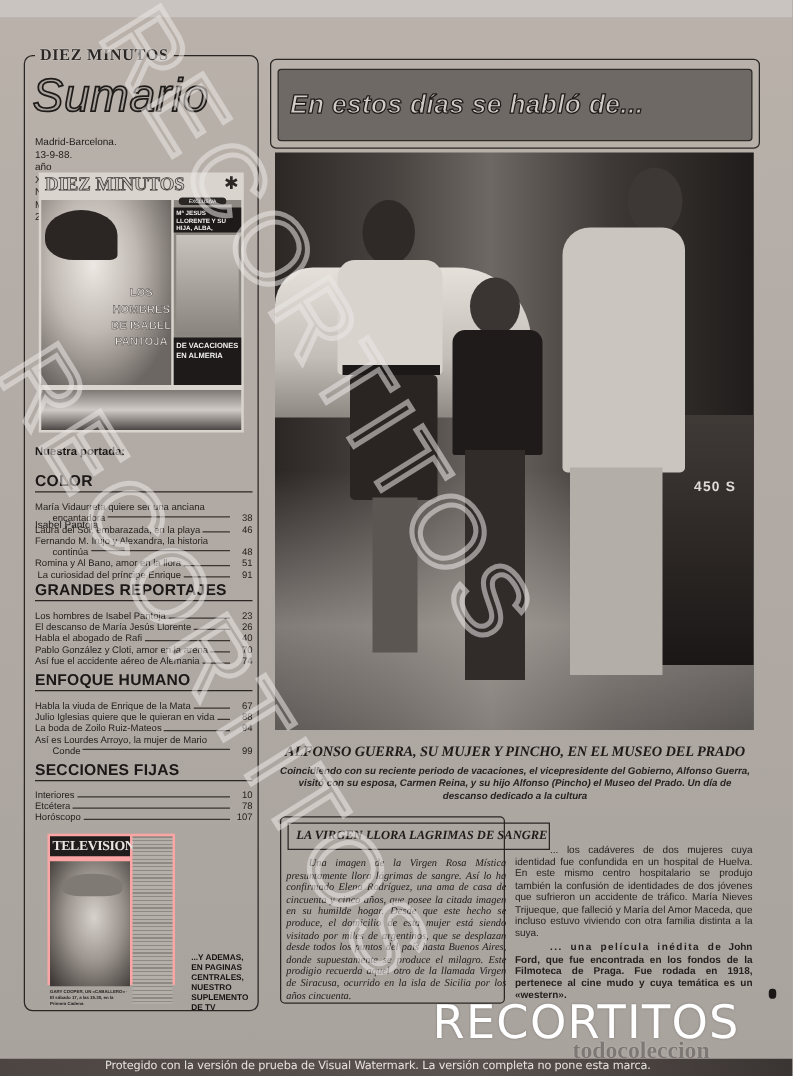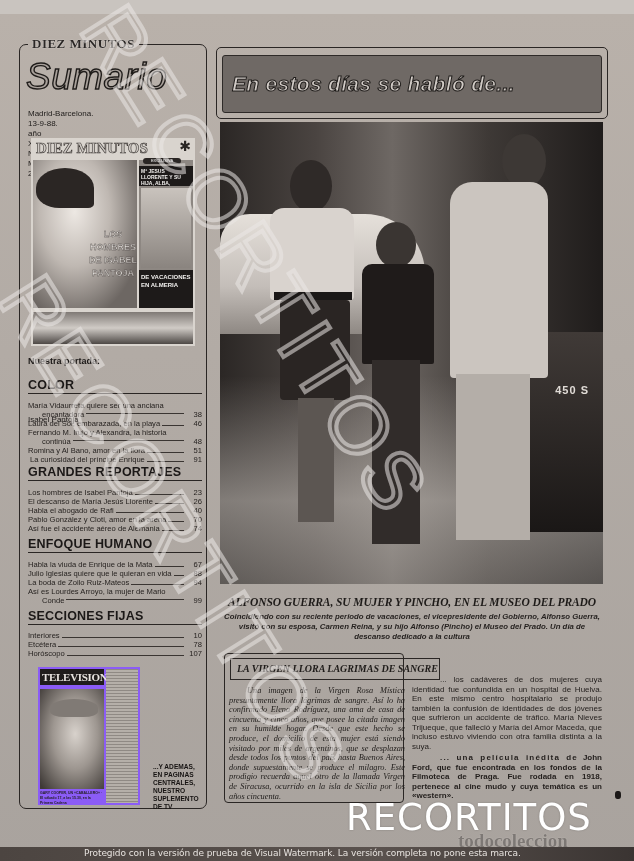--- a/index.html
+++ b/index.html
@@ -119,22 +119,22 @@
   .toc-item .t { flex: 0 1 auto; }
   .toc-item .dots {
     flex: 1 1 auto; border-bottom: 0.8px solid #3a3532; margin: 0 2px 2px 2px; min-width: 8px;
   }
   .toc-item .p { flex: 0 0 16px; text-align: right; }
   .toc-item.two-line { display: block; position: relative; }
   .toc-item.two-line .l2 { display: flex; align-items: center; padding-left: 14px; }
   .toc-item.indent { padding-left: 2px; }
 
   .tv-thumb {
-    position: absolute; left: 38px; top: 667px; width: 102px; height: 138px;
-    background: #8b5cf6;
+    position: absolute; left: 38px; top: 667px; width: 102px; height: 121px;
+    background: #fca5a5;
   }
   .tv-masthead {
     position: absolute; left: 2px; top: 2px; width: 64px; height: 16px;
     background: #201d1c; color: #e8e4e0;
     font-family: "Liberation Serif", serif; font-weight: bold; font-size: 11px;
     line-height: 16px; padding-left: 2px; letter-spacing: -0.3px;
   }
   .tv-photo {
     position: absolute; left: 2px; top: 22px; width: 64px; height: 100px;
     background: radial-gradient(ellipse at 55% 45%, #d8d2cc 0%, #9d9690 45%, #3f3a37 95%);

